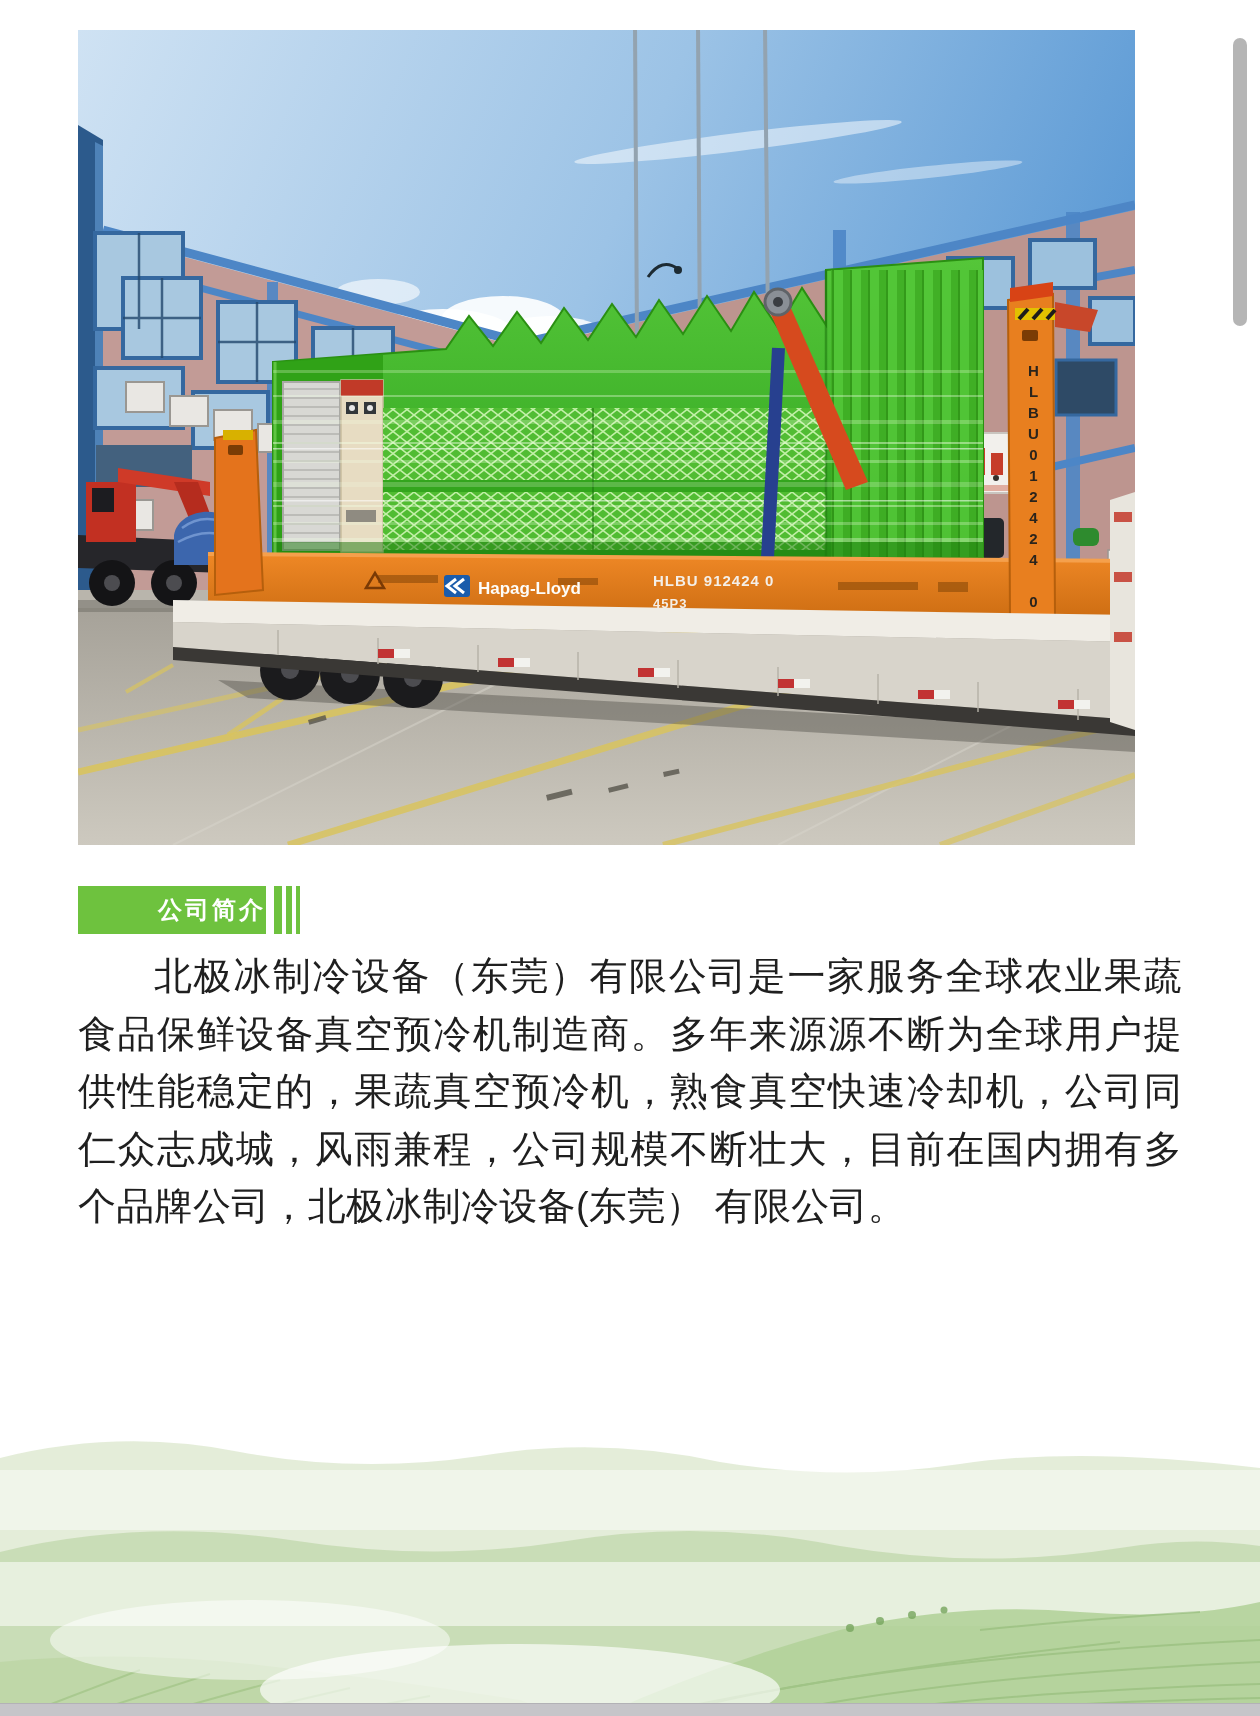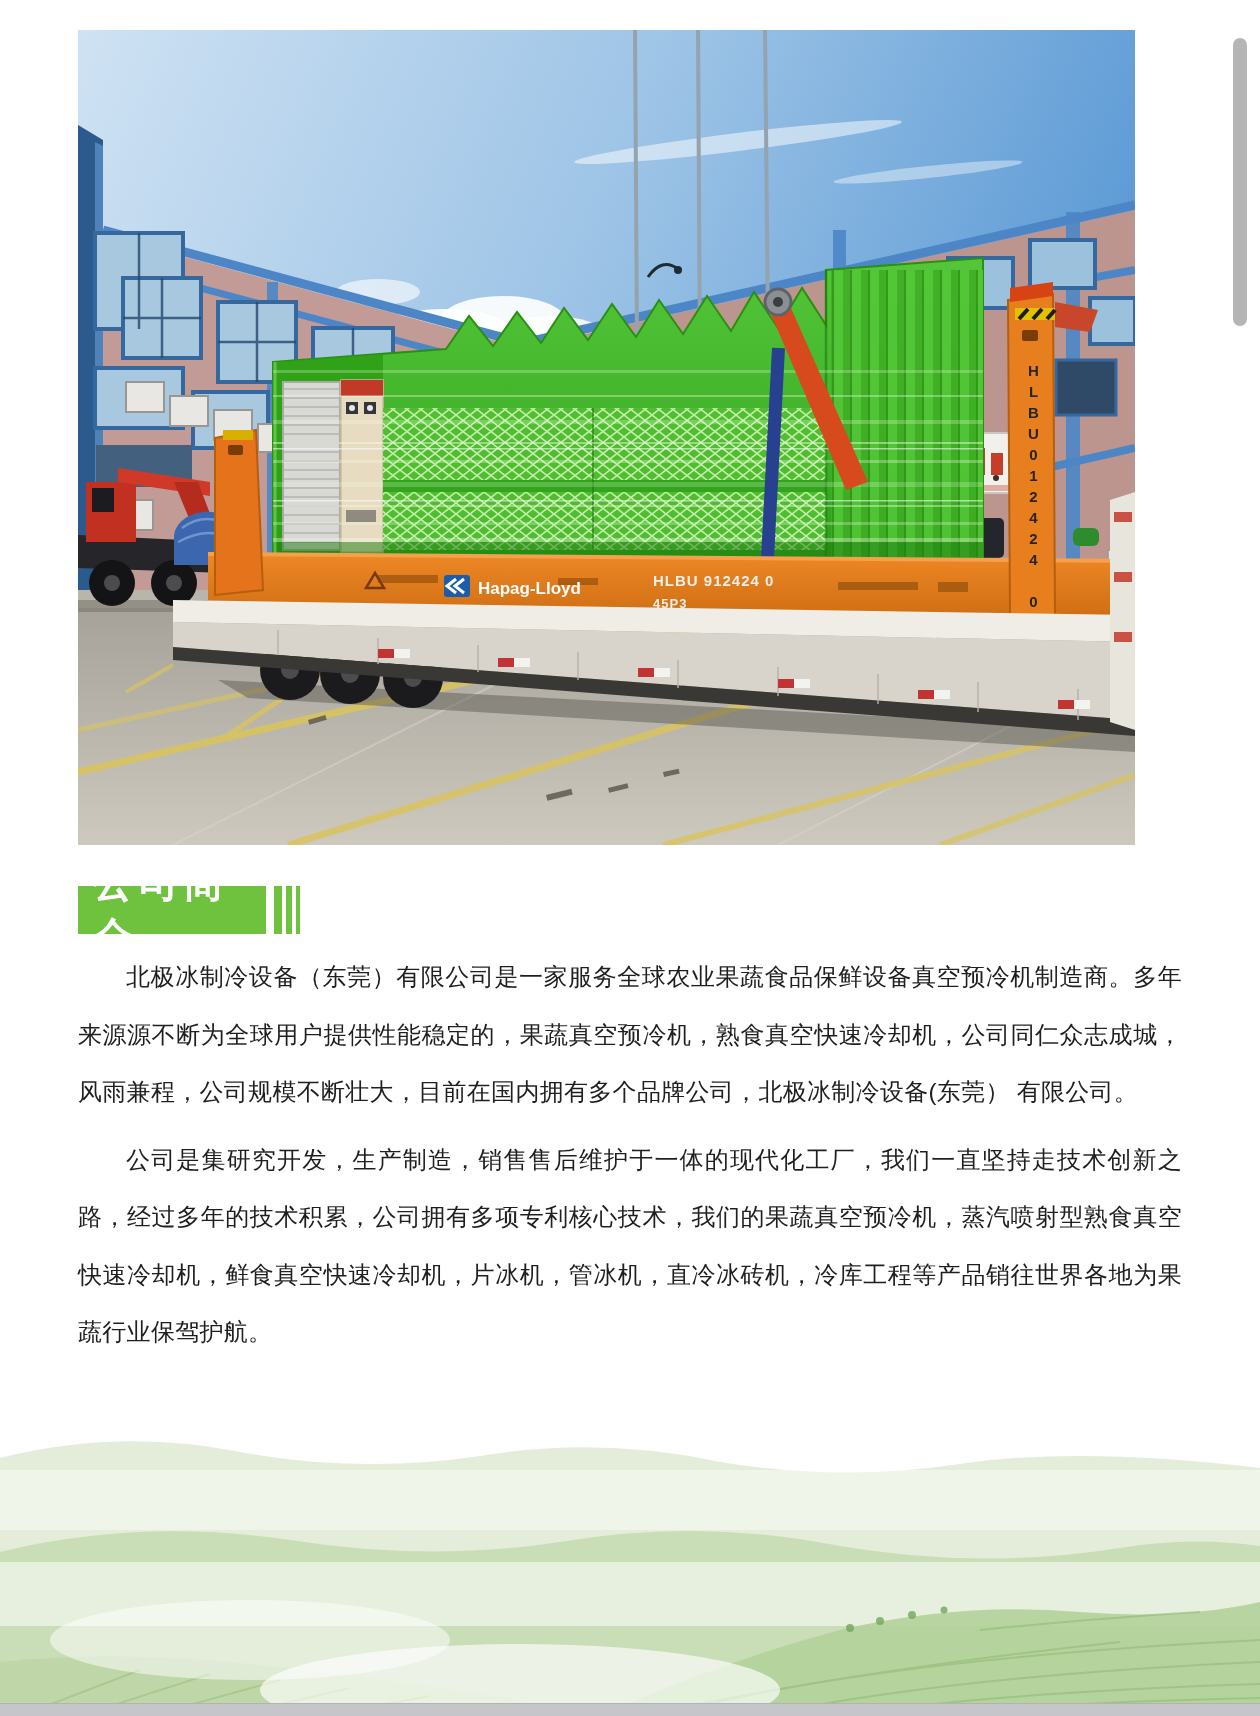--- a/index.html
+++ b/index.html
@@ -5,29 +5,29 @@
   html,body{margin:0;padding:0;background:#ffffff;}
   .page{position:relative;width:1260px;height:1716px;background:#ffffff;overflow:hidden;
         font-family:"Liberation Sans","DejaVu Sans",sans-serif;}
   .photo{position:absolute;left:78px;top:30px;width:1057px;height:815px;overflow:hidden;background:#bcd6ee;}
   .photo svg{display:block;width:100%;height:100%;}
   .post-code{position:absolute;left:934px;top:332px;width:42px;height:330px;
              writing-mode:vertical-rl;text-orientation:upright;
              font-size:15px;font-weight:700;color:#2a241c;letter-spacing:4px;line-height:42px;}
   .scrollbar-thumb{position:absolute;left:1233px;top:38px;width:14px;height:288px;border-radius:7px;background:#b5b5b5;}
   .section-header{position:absolute;left:78px;top:886px;height:48px;display:flex;align-items:stretch;}
-  .title-box{width:188px;height:48px;background:#6ec23e;color:#ffffff;display:flex;align-items:center;justify-content:flex-start;
-             font-size:42px;font-weight:700;letter-spacing:3px;padding-left:14px;box-sizing:border-box;}
+  .title-box{width:188px;height:48px;background:#6ec23e;color:#ffffff;display:flex;align-items:center;justify-content:flex-end;
+             font-size:24px;font-weight:700;letter-spacing:3px;padding-left:14px;box-sizing:border-box;}
   .stripes{display:flex;align-items:stretch;margin-left:8px;}
   .stripes i{display:block;background:#6ec23e;margin-right:4px;}
   .stripes i:nth-child(1){width:8px;}
   .stripes i:nth-child(2){width:6px;}
   .stripes i:nth-child(3){width:4px;}
   .article{position:absolute;left:78px;top:948px;width:1104px;z-index:2;}
-  .article p{margin:0 0 10px 0;font-size:24px;line-height:57.5px;color:#1f1f1f;
+  .article p{margin:0 0 10px 0;font-size:38px;line-height:57.5px;color:#1f1f1f;
              text-align:justify;text-indent:2em;letter-spacing:0.3px;}
   .hills{position:absolute;left:0;top:1340px;width:1260px;height:376px;z-index:0;}
   .hills svg{display:block;width:100%;height:100%;}
   .bottom-bar{position:absolute;left:0;top:1703px;width:1260px;height:13px;background:#c6c5c9;border-top:1px solid #b3b2b6;z-index:3;}
 </style>
 </head>
 <body>
 
 <div class="page">
 
@@ -331,21 +331,20 @@
     </div>
     <div class="stripes">
         <i></i>
         <i></i>
         <i></i>
       </div>
   </header>
 
   <article class="article">
     <p>北极冰制冷设备（东莞）有限公司是一家服务全球农业果蔬食品保鲜设备真空预冷机制造商。多年来源源不断为全球用户提供性能稳定的，果蔬真空预冷机，熟食真空快速冷却机，公司同仁众志成城，风雨兼程，公司规模不断壮大，目前在国内拥有多个品牌公司，北极冰制冷设备(东莞） 有限公司。</p>
-    <p>公司是集研究开发，生产制造，销售售后维护于一体的现代化工厂，我们一直坚持走技术创新之路，经过多年的技术积累，公司拥有多项专利核心技术，我们的果蔬真空预冷机，蒸汽喷射型熟食真空快速冷却机，鲜食真空快速冷却机，片冰机，管冰机，直冷冰砖机，冷库工程等产品销往世界各地为果蔬行业保驾护航。</p>
   </article>
 
   <div class="hills">
     <svg viewBox="0 0 1260 376" preserveAspectRatio="none">
       <path d="M0,118 Q120,88 240,112 Q360,134 480,116 Q600,96 720,122 Q840,142 960,124 Q1080,106 1260,128 L1260,376 L0,376 Z" fill="#cddfba" opacity="0.55"></path>
       <rect x="0" y="130" width="1260" height="60" fill="#ffffff" opacity="0.45"></rect>
       <path d="M0,212 Q140,178 290,200 Q430,222 560,202 Q700,178 840,206 Q980,230 1120,208 Q1190,196 1260,206 L1260,376 L0,376 Z" fill="#b7d2a0" opacity="0.6"></path>
       <rect x="0" y="222" width="1260" height="64" fill="#ffffff" opacity="0.55"></rect>
       <path d="M600,376 Q720,322 840,290 Q960,262 1080,272 Q1180,280 1260,262 L1260,376 Z" fill="#b3d29a" opacity="0.9"></path>
       <g stroke="#8fb874" stroke-width="2" fill="none" opacity="0.55">

